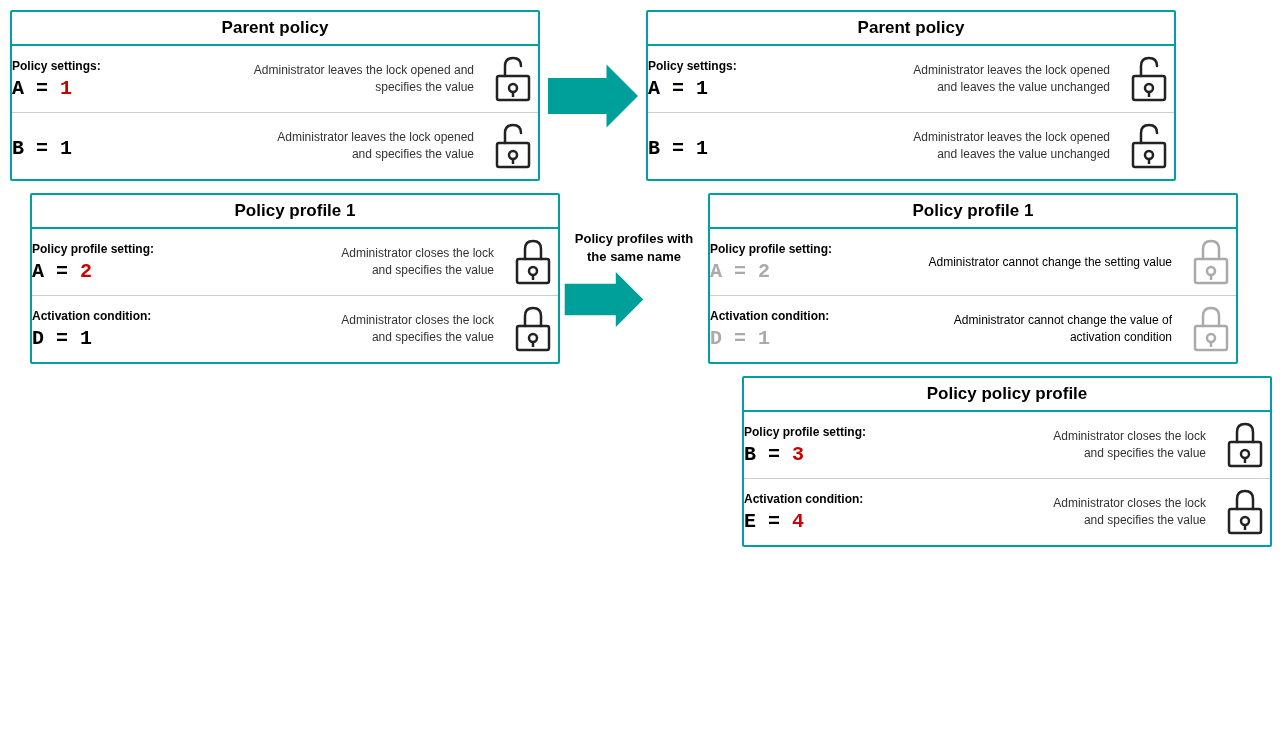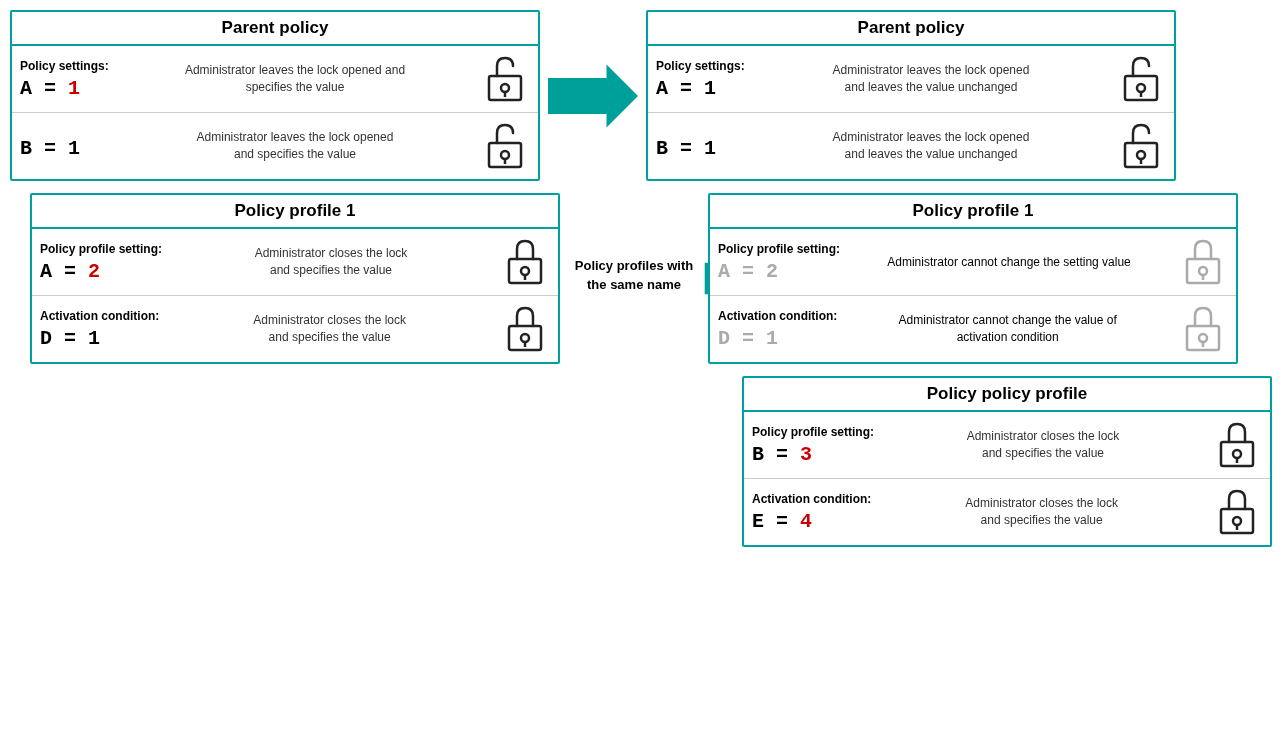--- a/index.html
+++ b/index.html
@@ -57,21 +57,21 @@
       border-bottom: 2px solid #00a0a0;
       text-align: center;
       font-size: 17px;
       font-weight: bold;
       padding: 6px 12px;
     }
 
     .policy-row {
       display: flex;
       align-items: center;
-      padding: 8px 8px;
+      padding: 8px 0;
       border-bottom: 1px solid #ccc;
       min-height: 65px;
       gap: 14px;
     }
 
     .policy-row:last-child {
       border-bottom: none;
     }
 
     .policy-row-left {
@@ -87,21 +87,21 @@
 
     .policy-row-value {
       font-size: 20px;
       font-weight: bold;
       font-family: Liberation Mono, monospace;
     }
 
     .policy-row-desc {
       flex: 1;
       font-size: 12px;
-      text-align: center;
+      text-align: right;
       color: #333;
       line-height: 1.4;
     }
 
     .policy-row-desc.gray-desc {
       color: #000000;
     }
 
     .policy-row-icon {
       flex: 0 0 50px;
@@ -255,21 +255,21 @@
           <svg viewBox="0 0 42 50" width="42" height="50">
             <rect x="5" y="22" width="32" height="24" rx="2" ry="2" fill="none" stroke="#222" stroke-width="2.5"></rect>
             <circle cx="21" cy="34" r="4" fill="none" stroke="#222" stroke-width="2.5"></circle>
             <line x1="21" y1="38" x2="21" y2="43" stroke="#222" stroke-width="2.5"></line>
             <path d="M13 22 L13 12 Q13 4 21 4 Q29 4 29 12 L29 22" fill="none" stroke="#222" stroke-width="2.5" stroke-linecap="round"></path>
           </svg>
         </div>
       </div>
     </div>
 
-    <div style="display:flex;flex-direction:row;align-items:center;width:140px;flex-shrink:0;margin:0 4px;">
+    <div style="display:flex;flex-direction:column;align-items:flex-start;width:140px;flex-shrink:0;margin:0 4px;">
       <div class="arrow-label" style="font-size:13px;font-weight:bold;margin-bottom:6px;">Policy profiles with<br>the same name</div>
       <div style="width:80px;height:55px;">
         <svg viewBox="0 0 100 70" xmlns="http://www.w3.org/2000/svg" width="80" height="55">
           <polygon points="0,15 65,15 65,0 100,35 65,70 65,55 0,55" fill="#00a09a"></polygon>
         </svg>
       </div>
     </div>
 
     <div class="policy-box">
       <div class="policy-box-title">Policy profile 1</div>

